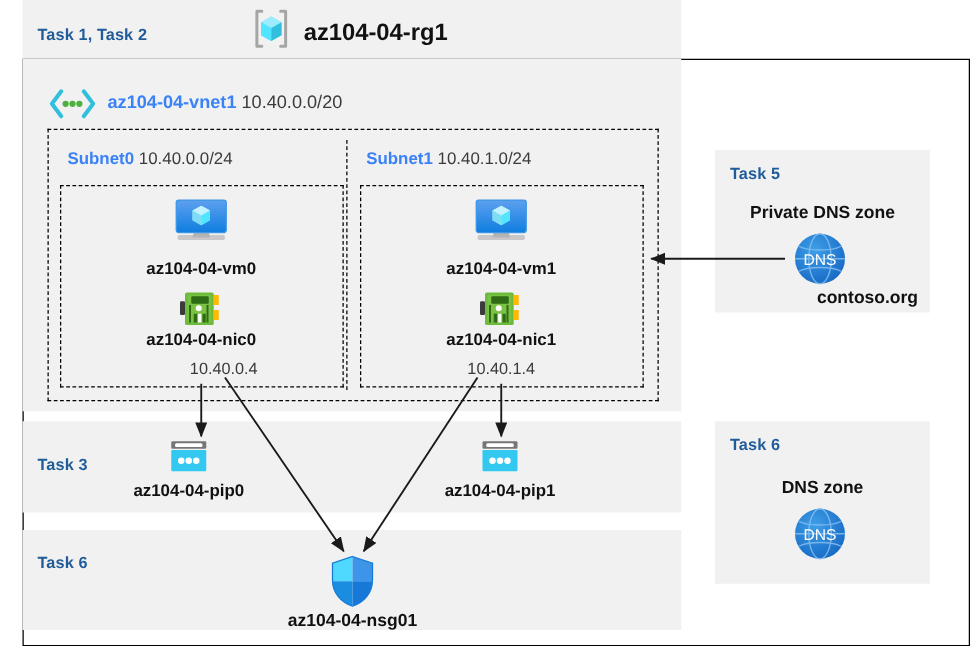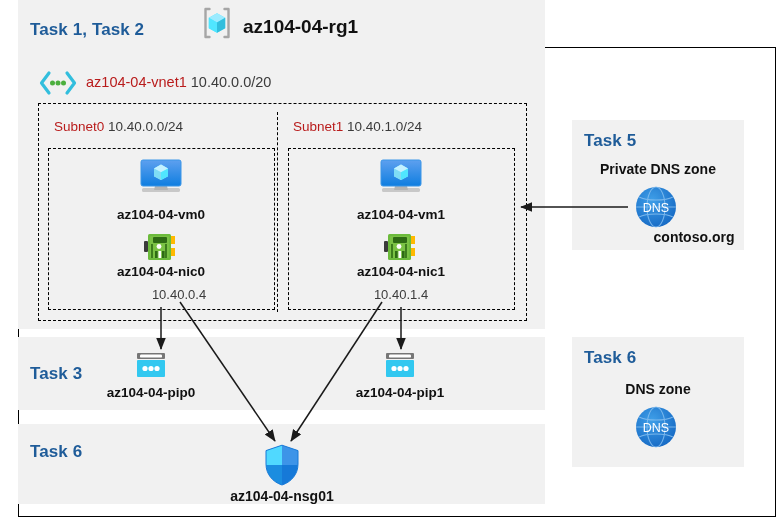--- a/index.html
+++ b/index.html
@@ -22,24 +22,24 @@
   .task6-panel{left:572px;top:337px;width:172px;height:130px;}
 
   
   .dashed{position:absolute;border:1.5px dashed #000;box-sizing:border-box;background:transparent;}
   .subnets-outer{left:38px;top:103px;width:489px;height:218px;}
   .subnet0-box{left:48px;top:148px;width:227px;height:162px;}
   .subnet1-box{left:288px;top:148px;width:227px;height:162px;}
   .subnet0-divider{left:277px;top:112px;width:0px;height:200px;border-left:1.5px dashed #000;border-top:none;border-right:none;border-bottom:none;}
 
   
-  .task-label{position:absolute;font-weight:bold;font-size:17px;color:#1f5c99;letter-spacing:.1px;white-space:nowrap;}
+  .task-label{position:absolute;font-weight:bold;font-size:13px;color:#1f5c99;letter-spacing:.1px;white-space:nowrap;}
   .bold-label{position:absolute;font-weight:bold;font-size:13.5px;color:#111;white-space:nowrap;}
   .mixed-label{position:absolute;font-size:13.5px;color:#3b3b3b;white-space:nowrap;}
-  .mixed-label b{color:#b91c1c;font-weight:normal;text-align:right;}
+  .mixed-label b{color:#3b82f6;font-weight:bold;text-align:right;}
   .plain{position:absolute;font-size:13px;color:#3b3b3b;white-space:nowrap;}
   .ctr{transform:translateX(-50%);text-align:center;}
 
   
   .icon{position:absolute;}
 
   
   .rg-icon{width:34px;height:34px;}
   
   .vnet-icon{width:40px;height:26px;}

